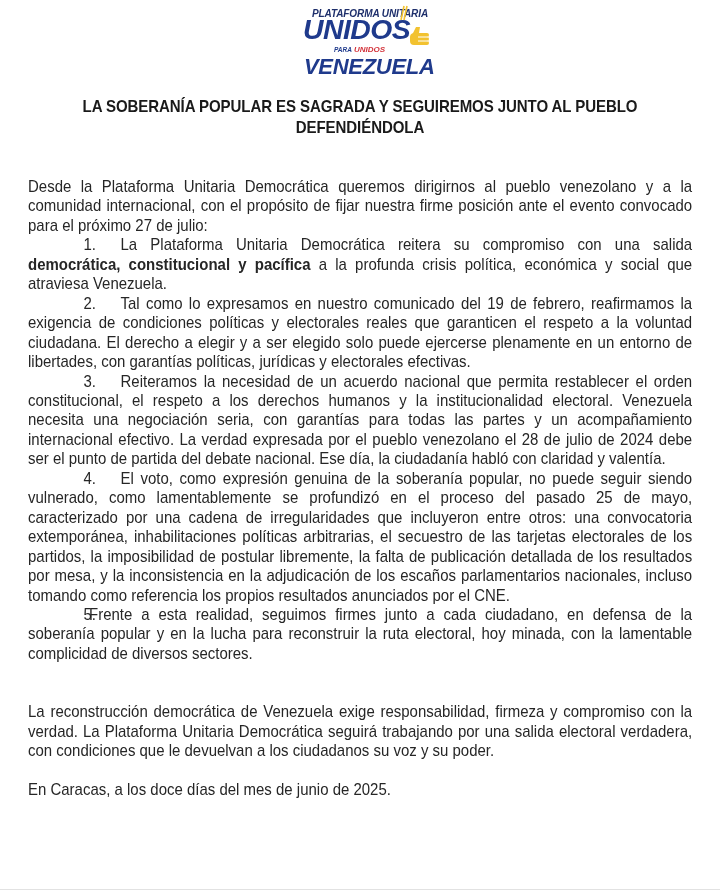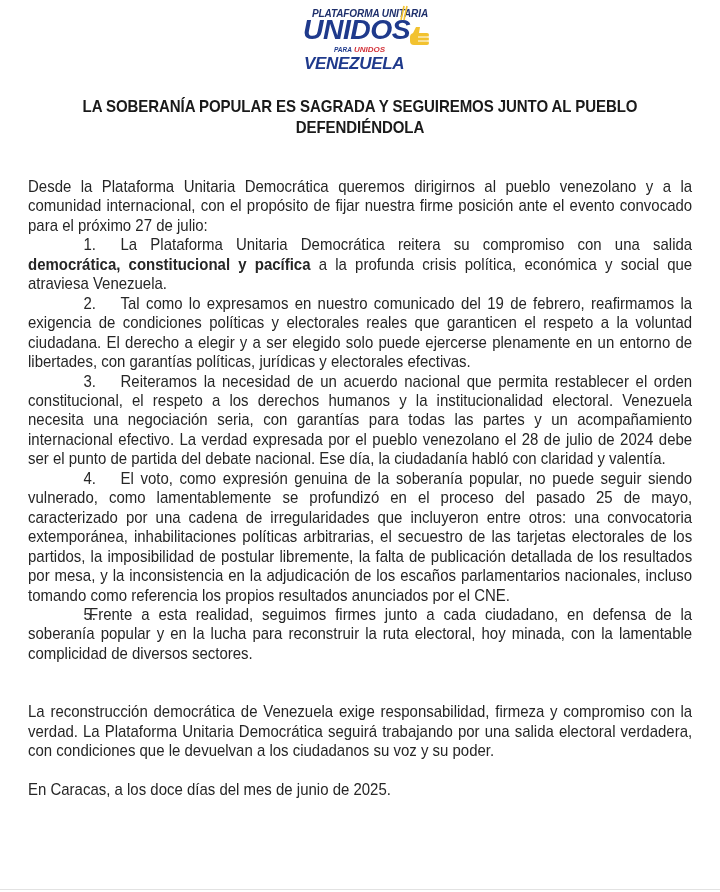--- a/index.html
+++ b/index.html
@@ -62,21 +62,21 @@
     font-weight: bold;
     font-style: italic;
     white-space: nowrap;
   }
   .logo-sub .para { color: #1f3a8c; font-size: 6.5px; margin-right: 2px; }
   .logo-sub .cambiar { color: #d3323a; }
   .logo-bottom {
     position: absolute;
     left: 4px;
     top: 51px;
-    font-size: 17px;
+    font-size: 22px;
     font-weight: bold;
     font-style: italic;
     color: #1f3a8c;
     letter-spacing: -0.3px;
     white-space: nowrap;
   }
   .logo-slash {
     position: absolute;
     left: 96px;
     top: 2px;

